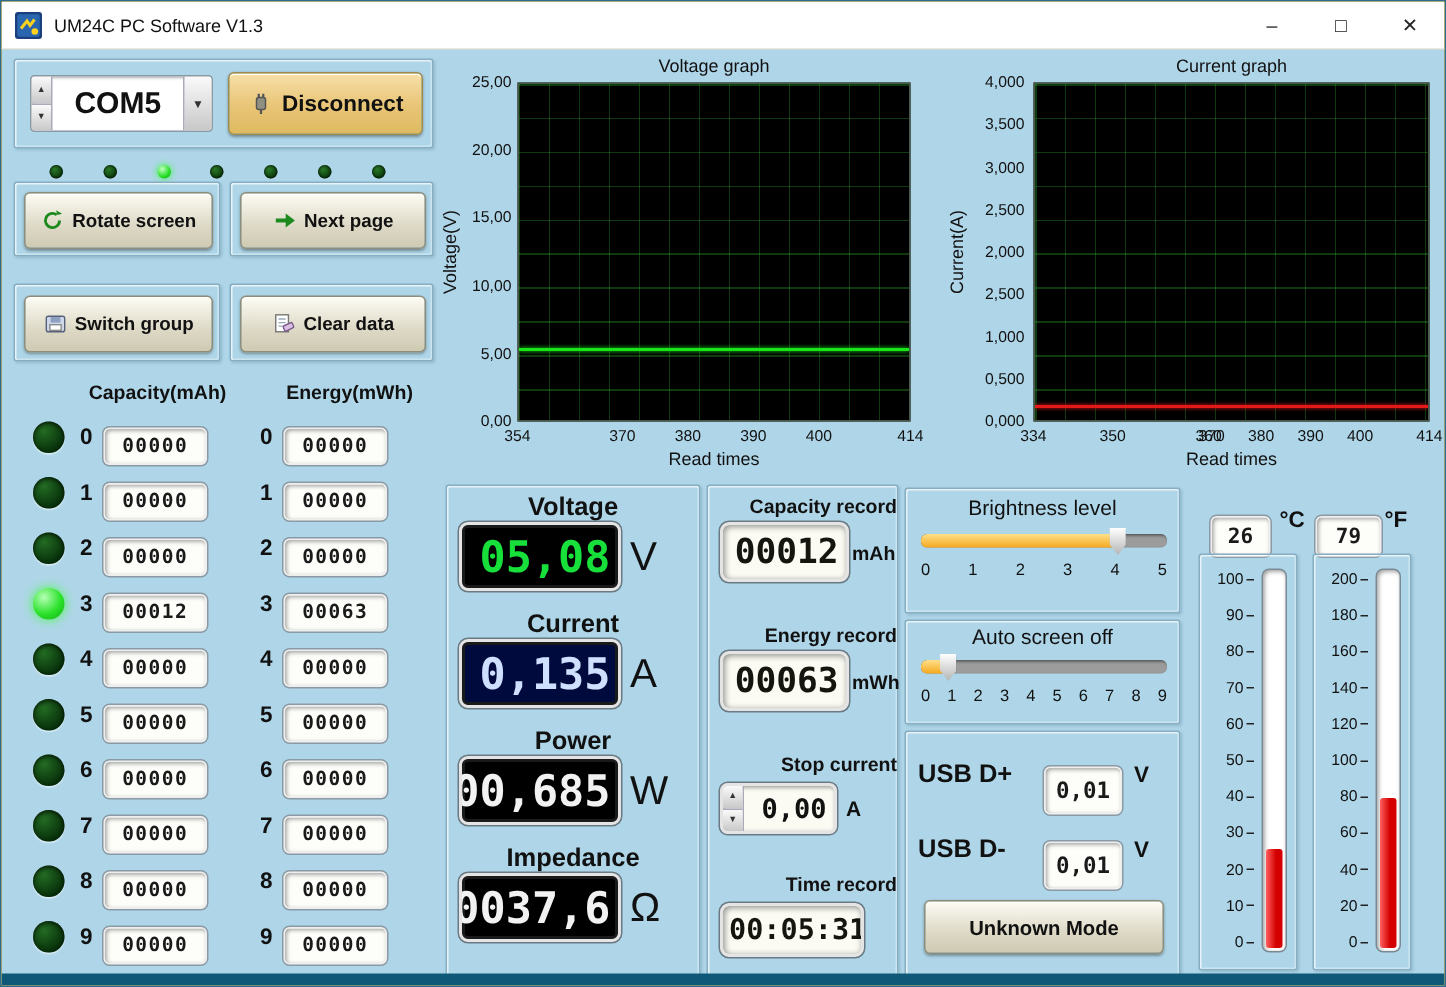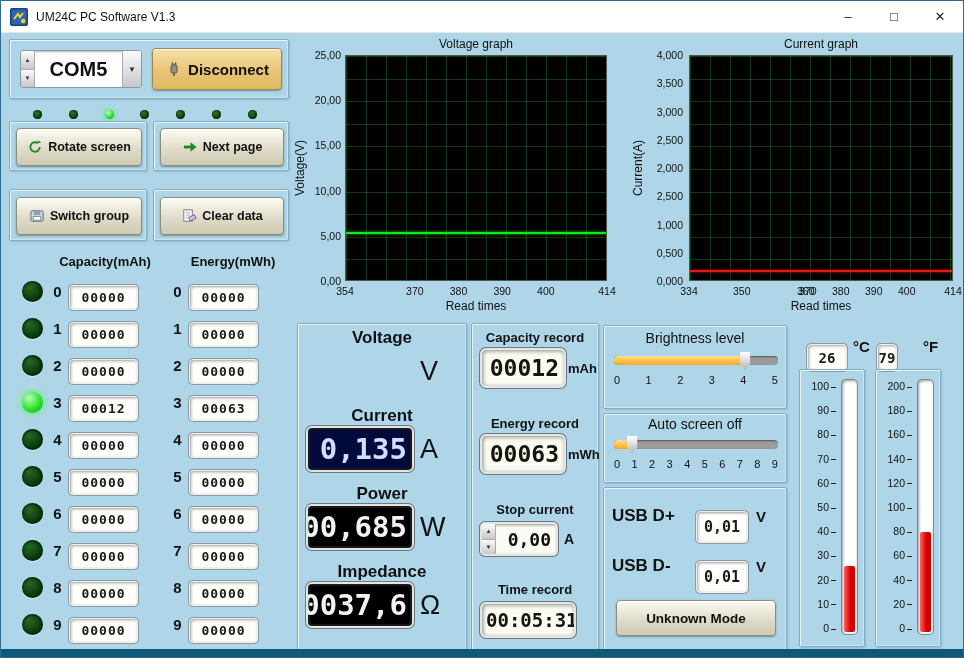--- a/index.html
+++ b/index.html
@@ -74,21 +74,21 @@
 
   
   .m-label { position:absolute; left:0; right:0; text-align:center; font-weight:bold; font-size:17px; color:#111; }
   .lcd { position:absolute; border-radius:6px; border:2px solid #e4e4e4;
          box-shadow:0 0 0 1px #6a7a84, inset 0 0 0 2px #1a1a1a; background:#000;
          display:flex; align-items:center; justify-content:flex-end; padding-right:5px;
          font-family:"DejaVu Sans Mono",monospace; font-weight:bold; overflow:hidden; white-space:nowrap; }
   .m-unit { position:absolute; left:122px; width:46px; height:46px; display:flex; align-items:center; font-size:27px; color:#111; }
 
   
-  .r-label { position:absolute; left:0; right:0; text-align:center; font-weight:bold; font-size:13px; color:#111; }
+  .r-label { position:absolute; left:0; right:0; text-align:right; font-weight:bold; font-size:13px; color:#111; }
   .recbox { position:absolute; border-radius:6px; border:2px solid #e4e4e4;
             box-shadow:0 0 0 1px #6a7a84, inset 1px 1px 4px rgba(0,0,0,.45); background:#fbfbf4;
             display:flex; align-items:center; justify-content:flex-end; padding-right:5px;
             font-family:"DejaVu Sans Mono",monospace; font-weight:bold; color:#15150f; overflow:hidden; white-space:nowrap; }
   .r-unit { position:absolute; font-weight:bold; font-size:13px; color:#111; display:flex; align-items:center; }
   .spinbox { position:absolute; display:flex; background:#fbfbf4; border-radius:5px; border:2px solid #e4e4e4;
              box-shadow:0 0 0 1px #6a7a84, inset 1px 1px 3px rgba(0,0,0,.4); overflow:hidden; }
   .spin-val { flex:1; display:flex; align-items:center; justify-content:flex-end; padding-right:5px;
               font-family:"DejaVu Sans Mono",monospace; font-weight:bold; font-size:18px; color:#111; }
 
@@ -350,20 +350,23 @@
           <span style="left: 57.5%;">380</span>
           <span style="left: 70%;">390</span>
           <span style="left: 82.5%;">400</span>
           <span style="left: 100%;">414</span>
         </div>
       <div class="g-xlab" style="left:58px;top:264px;width:264px">Read times</div>
     </div>
 
     <div class="frame" style="left:296px;top:290px;width:170px;height:330px">
       <div class="m-label" style="top:4px">Voltage</div>
+      <div class="lcd" style="left: 8px; top: 24px; width: 108px; height: 46px; font-size: 29px; background: rgb(0, 0, 0);">
+        <span style="color: rgb(23, 224, 58);">05,08</span>
+      </div>
       <div class="m-unit" style="top:24px">V</div>
 
       <div class="m-label" style="top:82px">Current</div>
       <div class="lcd" style="left: 8px; top: 102px; width: 108px; height: 46px; font-size: 29px; background: rgb(0, 10, 60);">
         <span style="color: rgb(207, 224, 255);">0,135</span>
       </div>
       <div class="m-unit" style="top:102px">A</div>
 
       <div class="m-label" style="top:160px">Power</div>
       <div class="lcd" style="left: 8px; top: 180px; width: 108px; height: 46px; font-size: 29px; background: rgb(0, 0, 0);">
@@ -464,21 +467,21 @@
 
       <button class="btn" style="left:12px;top:112px;width:160px;height:36px;font-size:13.5px">
         <span>Unknown Mode</span>
       </button>
     </div>
 
     <div class="valbox" style="position:absolute;left:806px;top:300px;width:40px;height:27px;font-size:14px">
       <span>26</span>
     </div>
     <div class="usb-label" style="left:852px;top:300px;height:27px;font-size:15px">°C</div>
-    <div class="valbox" style="position:absolute;left:876px;top:300px;width:20px;height:27px;font-size:14px">
+    <div class="valbox" style="position:absolute;left:876px;top:300px;width:44px;height:27px;font-size:14px">
       <span>79</span>
     </div>
     <div class="usb-label" style="left:922px;top:300px;height:27px;font-size:15px">°F</div>
 
     <div class="frame" style="left:798px;top:336px;width:66px;height:278px">
       <div class="thermo-scale" style="left:2px;top:10px;bottom:12px;width:34px">
 
       <span>100</span>
           <span>90</span>
           <span>80</span>

